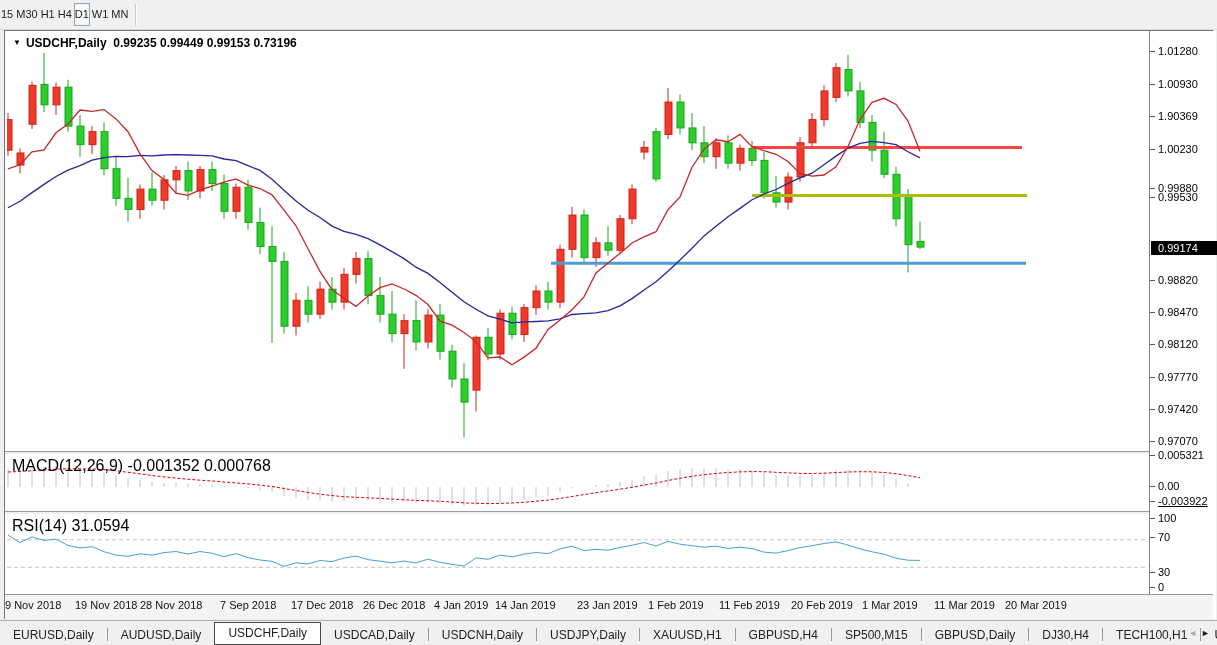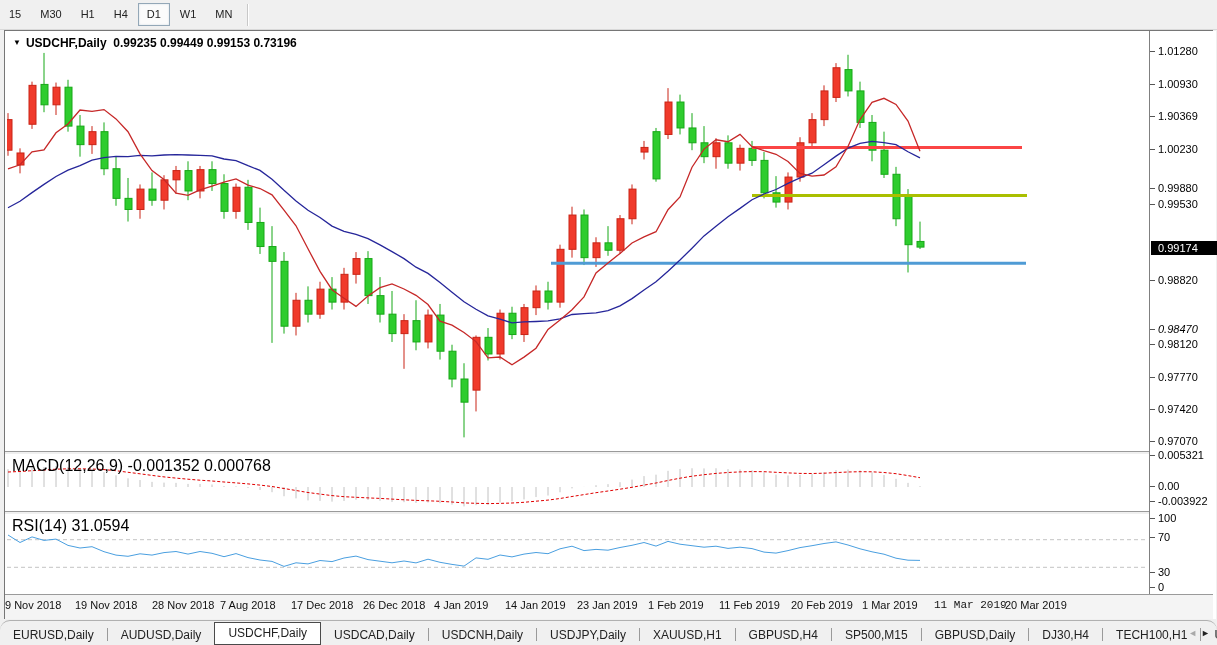--- a/index.html
+++ b/index.html
@@ -4,21 +4,21 @@
 <style>
   html,body{margin:0;padding:0;}
   body{
     width:1217px;height:645px;position:relative;overflow:hidden;
     background:#f0f0f0;font-family:"Liberation Sans",sans-serif;color:#000;
     -webkit-font-smoothing:antialiased;
   }
   
   .toolbar{position:absolute;left:0;top:0;width:1217px;height:29px;background:#f0f0f0;
     border-bottom:1px solid #d9d9d9;display:flex;align-items:center;}
-  .tfbtn{height:21px;line-height:21px;padding:0 8px;font-size:11px;color:#222;
+  .tfbtn{height:21px;line-height:21px;padding:0 0;font-size:11px;color:#222;
     border:1px solid transparent;margin-right:1px;cursor:default;}
   .tfbtn.active{background:#fbfbfb;border:1px solid #93a7b7;box-shadow:inset 0 0 2px #cdd8e0;}
   .tbsep{width:0;height:22px;border-left:1px solid #c8c8c8;border-right:1px solid #ffffff;margin:0 5px;}
   
   .frame{position:absolute;left:4px;top:30px;width:1209px;height:589px;background:#fff;
     border:1px solid #767676;box-sizing:border-box;}
   svg.pane{position:absolute;background:#fff;display:block;}
   #price-svg{left:7px;top:33px;}
   #macd-svg{left:7px;top:455px;}
   #rsi-svg{left:7px;top:515px;}
@@ -34,21 +34,21 @@
   .alabel{position:absolute;left:8px;font-size:11px;white-space:nowrap;}
   .alabel::before{content:"";position:absolute;left:-8px;top:6px;width:5px;height:1px;background:#555;}
   .curBadge{position:absolute;left:1px;width:62px;height:14px;background:#000;color:#fff;
     font-size:11px;line-height:14px;padding-left:7px;}
   
   .dateRow{position:absolute;left:5px;top:594px;width:1208px;height:24px;background:#f4f4f4;
     border-top:1px solid #9a9a9a;}
   .dlabel{position:absolute;top:4px;font-size:11px;white-space:nowrap;color:#111;}
   
   .tabbar{position:absolute;left:0;top:620px;width:1217px;height:25px;background:#f0f0f0;
-    border-top:1px solid #b0b0b0;display:flex;align-items:flex-end;overflow:hidden;border-radius:10px;}
+    border-top:1px solid #b0b0b0;display:flex;align-items:flex-end;overflow:hidden;}
   .tab{height:19px;line-height:19px;padding:0 13px;font-size:12px;color:#222;margin-bottom:1px;
     white-space:nowrap;cursor:default;}
   .tab.active{background:#fff;border:1px solid #4a4a4a;height:21px;line-height:21px;margin-bottom:1px;}
   .tabdiv{width:0;height:13px;border-left:1px solid #9a9a9a;margin-bottom:5px;}
   .tabArrows{position:absolute;right:3px;top:7px;font-size:9px;letter-spacing:4px;}
   .tabArrows .dis{color:#a9a9a9;}
   .tabArrows .en{color:#222;}
 </style>
 </head>
 <body>
@@ -324,52 +324,52 @@
 <div class="indLabel" style="left:12px;top:517px">
   <span>RSI(14)</span>&nbsp;<span>31.0594</span>
 </div>
 
 <div class="axisCol" id="axis-col">
     <div class="alabel" style="top: 14px;">1.01280</div>
     <div class="alabel" style="top: 47px;">1.00930</div>
     <div class="alabel" style="top: 79px;">1.90369</div>
     <div class="alabel" style="top: 112px;">1.00230</div>
     <div class="alabel" style="top: 151px;">0.99880</div>
-    <div class="alabel" style="top: 167px;">0.99530</div>
+    <div class="alabel" style="top: 160px;">0.99530</div>
     <div class="alabel" style="top: 243px;">0.98820</div>
-    <div class="alabel" style="top: 292px; font-style: italic;">0.98470</div>
+    <div class="alabel" style="top: 275px;">0.98470</div>
     <div class="alabel" style="top: 307px;">0.98120</div>
     <div class="alabel" style="top: 340px;">0.97770</div>
     <div class="alabel" style="top: 372px;">0.97420</div>
     <div class="alabel" style="top: 404px;">0.97070</div>
     <div class="curBadge" style="top: 210px;">0.99174</div>
     <div class="alabel" style="top: 418px;">0.005321</div>
     <div class="alabel" style="top: 449px;">0.00</div>
-    <div class="alabel" style="top: 464px;">-0.003922</div>
+    <div class="alabel" style="top: 464px; text-decoration: underline;">-0.003922</div>
     <div class="alabel" style="top: 481px;">100</div>
     <div class="alabel" style="top: 500px;">70</div>
     <div class="alabel" style="top: 535px;">30</div>
     <div class="alabel" style="top: 550px;">0</div>
   </div>
 
 <div class="dateRow" id="date-row">
     <div class="dlabel" style="left: 0px;">9 Nov 2018</div>
     <div class="dlabel" style="left: 70px;">19 Nov 2018</div>
-    <div class="dlabel" style="left: 147px;">28 Nov 2018</div>
-    <div class="dlabel" style="left: 215px;">7 Aug 2018</div>
+    <div class="dlabel" style="left: 135px;">28 Nov 2018</div>
+    <div class="dlabel" style="left: 215px;">7 Sep 2018</div>
     <div class="dlabel" style="left: 286px;">17 Dec 2018</div>
     <div class="dlabel" style="left: 358px;">26 Dec 2018</div>
     <div class="dlabel" style="left: 429px;">4 Jan 2019</div>
-    <div class="dlabel" style="left: 500px;">14 Jan 2019</div>
+    <div class="dlabel" style="left: 490px;">14 Jan 2019</div>
     <div class="dlabel" style="left: 572px;">23 Jan 2019</div>
     <div class="dlabel" style="left: 643px; text-align: right;">1 Feb 2019</div>
     <div class="dlabel" style="left: 714px;">11 Feb 2019</div>
     <div class="dlabel" style="left: 786px;">20 Feb 2019</div>
     <div class="dlabel" style="left: 857px;">1 Mar 2019</div>
-    <div class="dlabel" style="left: 929px; font-family: Liberation Mono, monospace;">11 Mar 2019</div>
+    <div class="dlabel" style="left: 929px;">11 Mar 2019</div>
     <div class="dlabel" style="left: 1000px;">20 Mar 2019</div>
   </div>
 
 <div class="tabbar" id="tab-bar">
     <div class="tab">EURUSD,Daily</div>
     <div class="tabdiv"></div>
     <div class="tab">AUDUSD,Daily</div>
     <div class="tab active">USDCHF,Daily</div>
     <div class="tab">USDCAD,Daily</div>
     <div class="tabdiv"></div>

